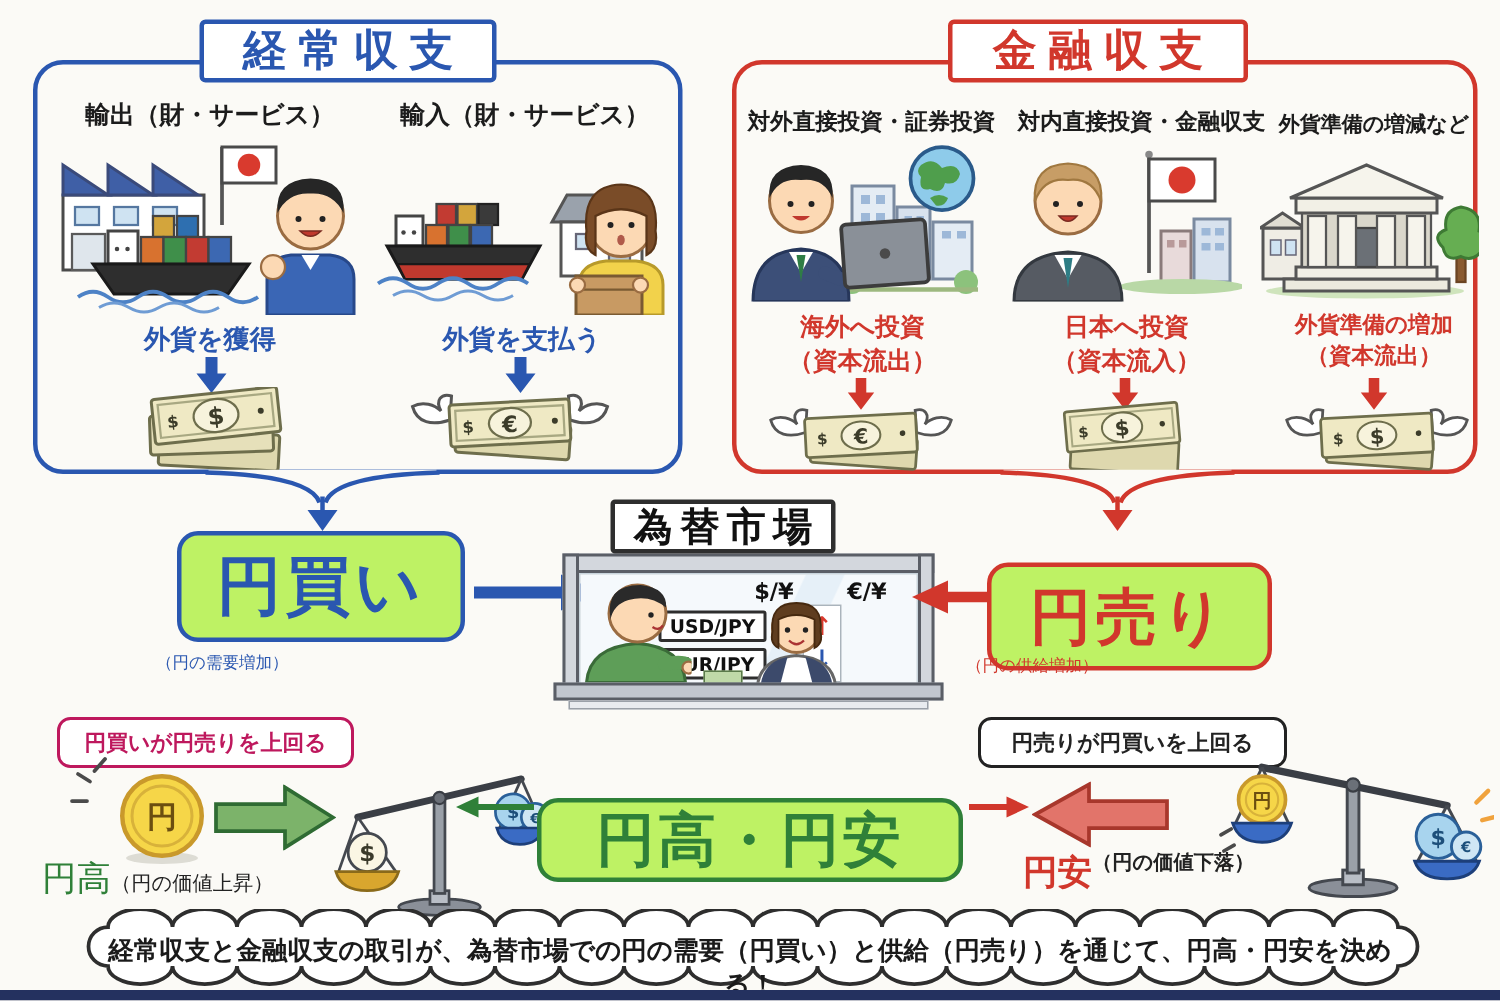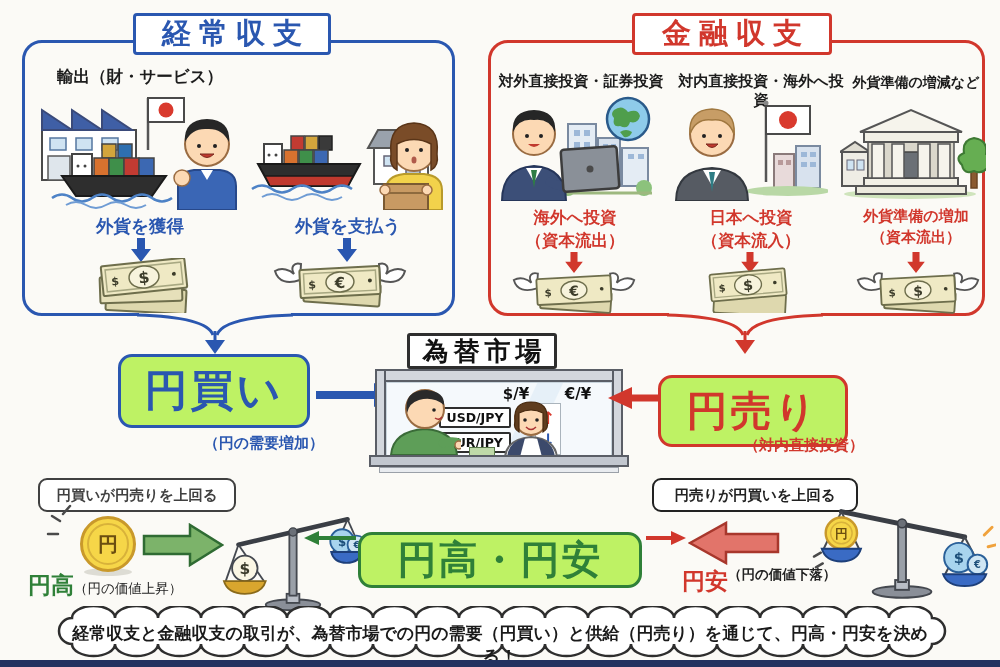--- a/index.html
+++ b/index.html
@@ -10,40 +10,41 @@
   .panel{border:3px solid;border-radius:20px;background:transparent}
   .tab{background:#fff;border:3px solid;border-radius:4px;font-weight:bold;color:#1c1c1c;font-size:29px;letter-spacing:8px;padding-left:8px}
   .blue{color:#2a57b0;border-color:#2a57b0}
   .red{color:#d1372c;border-color:#d1372c}
   .green{color:#2f8038;border-color:#2f8038}
   .collabel{font-weight:bold;color:#1c1c1c;text-align:center;font-size:16.5px}
   .collabel.small{font-size:14px}
   .result{font-weight:bold;text-align:center;font-size:17.5px}
   .action{font-weight:bold;text-align:center;font-size:16.5px;color:#d1372c;line-height:1.4}
   .bigbox{border:3.5px solid;border-radius:14px;background:#bef264;font-weight:bold}
-  .note{font-weight:bold;text-align:right;font-size:15px}
-  .condbox{border:2.5px solid;border-radius:9px;background:#fff;font-weight:bold;color:#404040;font-size:14.5px}
+  .note{font-weight:normal;text-align:left;font-size:11px}
+  .condbox{border:2.5px solid;border-radius:9px;background:#fff;font-weight:bold;color:#be185d;font-size:14.5px}
   .signbox{background:#fff;border:2px solid #2e2e2e;border-radius:2px;font-weight:bold;color:#111;font-size:12.5px}
   .frame{background:#d3d7dd;border:2px solid #5a5e66}
   svg text{font-family:"DejaVu Sans","Liberation Sans",sans-serif}
   .coin{border-radius:50%;background:#f6d648;border:3px solid #c9992b;font-weight:bold;color:#6b4e10;font-size:20px}
   .coin::before{content:"";position:absolute;inset:4px;border:2px solid #d8b23a;border-radius:50%}
   .coinshadow{border-radius:50%;background:#dddcd4}
   .bannertext{font-weight:bold;color:#1a1a1a;font-size:17px;text-align:center}
   .navybar{background:#24315f}
 </style>
 </head>
 <body>
 
 <div id="stage">
 
   <div class="ab panel blue" style="left:22px;top:40px;width:433px;height:276px"></div>
   <div class="ab tab blue ctr" style="left:133px;top:13px;width:198px;height:42px">経常収支</div>
 
   <div class="ab collabel" style="left:34px;top:66px;width:212px">輸出（財・サービス）</div>
+  <div class="ab collabel" style="left:248px;top:66px;width:204px">輸入（財・サービス）</div>
 
   <svg class="ab" style="left:36px;top:92px" width="205" height="118" viewBox="0 0 205 118">
     <g>
       <rect x="6" y="38" width="94" height="50" fill="#ffffff" stroke="#4a4a4a" stroke-width="2"></rect>
       <polygon points="6,38 6,18 36,38" fill="#3f5fa6" stroke="#3a4a7a" stroke-width="2"></polygon>
       <polygon points="36,38 36,18 66,38" fill="#3f5fa6" stroke="#3a4a7a" stroke-width="2"></polygon>
       <polygon points="66,38 66,18 96,38" fill="#3f5fa6" stroke="#3a4a7a" stroke-width="2"></polygon>
       <rect x="14" y="46" width="16" height="12" fill="#cfe3f2" stroke="#5577a0" stroke-width="1.5"></rect>
       <rect x="40" y="46" width="16" height="12" fill="#cfe3f2" stroke="#5577a0" stroke-width="1.5"></rect>
       <rect x="66" y="46" width="16" height="12" fill="#cfe3f2" stroke="#5577a0" stroke-width="1.5"></rect>
@@ -157,21 +158,21 @@
     <rect x="6" y="0" width="152" height="5" fill="#fbfaf6"></rect>
     <path d="M4 2 Q 74 4 80 22 M160 2 Q 90 4 84 22" fill="none" stroke="currentColor" stroke-width="3"></path>
     <line x1="82" y1="18" x2="82" y2="28" stroke="currentColor" stroke-width="3"></line>
     <polygon points="72,27 92,27 82,41" fill="currentColor"></polygon>
   </svg>
 
   <div class="ab panel red" style="left:488px;top:40px;width:497px;height:276px"></div>
   <div class="ab tab red ctr" style="left:632px;top:13px;width:200px;height:42px">金融収支</div>
 
   <div class="ab collabel" style="left:492px;top:72px;width:178px;font-size:15px">対外直接投資・証券投資</div>
-  <div class="ab collabel" style="left:672px;top:72px;width:178px;font-size:15px">対内直接投資・海外へ投資</div>
+  <div class="ab collabel" style="left:672px;top:72px;width:178px;font-size:15px">対内直接投資・金融収支</div>
   <div class="ab collabel small" style="left:850px;top:74px;width:132px">外貨準備の増減など</div>
 
   <svg class="ab" style="left:494px;top:96px" width="160" height="105" viewBox="0 0 160 105">
     <g>
       <rect x="74" y="28" width="28" height="62" fill="#e4ecf4" stroke="#7a8aa0" stroke-width="2"></rect>
       <rect x="104" y="42" width="22" height="48" fill="#d8e2ee" stroke="#7a8aa0" stroke-width="2"></rect>
       <rect x="128" y="52" width="26" height="38" fill="#e4ecf4" stroke="#7a8aa0" stroke-width="2"></rect>
       <rect x="80" y="34" width="6" height="6" fill="#9db8d8"></rect>
         <rect x="90" y="34" width="6" height="6" fill="#9db8d8"></rect>
       <rect x="80" y="46" width="6" height="6" fill="#9db8d8"></rect>
@@ -366,21 +367,21 @@
     <div class="ab frame" style="left:-14px;top:122px;width:260px;height:12px;background:#c2c7cf"></div>
     <div class="ab" style="left:-4px;top:134px;width:240px;height:6px;background:#e8ebef;border:1px solid #9aa0a8"></div>
   </div>
 
   <svg class="ab" style="left:606px;top:386px;color:#d1372c" width="56" height="24" viewBox="0 0 56 24">
     <line x1="24" y1="12" x2="54" y2="12" stroke="currentColor" stroke-width="7"></line>
     <polygon points="26,1 26,23 2,12" fill="currentColor"></polygon>
   </svg>
 
   <div class="ab bigbox red ctr" style="left:658px;top:375px;width:190px;height:72px;font-size:41px;letter-spacing:3px">円売り</div>
-  <div class="ab note red" style="left:644px;top:436px;width:220px">（対内直接投資）</div>
+  <div class="ab note red" style="left:644px;top:436px;width:220px">（円の供給増加）</div>
 
   <div class="ab condbox green ctr" style="left:38px;top:478px;width:198px;height:34px">円買いが円売りを上回る</div>
   <div class="ab condbox red ctr" style="left:652px;top:478px;width:206px;height:34px;color:#222">円売りが円買いを上回る</div>
 
   <svg class="ab" style="left:44px;top:504px" width="36" height="42" viewBox="0 0 36 42">
     <g stroke="#4a4a4a" stroke-width="2.5" stroke-linecap="round">
       <line x1="26" y1="2" x2="19" y2="10"></line>
       <line x1="8" y1="12" x2="16" y2="17"></line>
       <line x1="4" y1="30" x2="14" y2="30"></line>
     </g>
@@ -451,21 +452,21 @@
     <circle cx="169" cy="92" r="10" fill="#cfe6f4" stroke="#2a6099" stroke-width="2"></circle>
     <text x="169" y="96" font-size="10" font-weight="bold" fill="#1d4f7a" text-anchor="middle">€</text>
     <path d="M134 102 L178 102 Q174 114 156 114 Q138 114 134 102 Z" fill="#3a6bc4" stroke="#1d3f7a" stroke-width="2"></path>
     <g stroke="#f0a23c" stroke-width="3" stroke-linecap="round">
       <line x1="176" y1="62" x2="184" y2="54"></line>
         <line x1="180" y1="74" x2="188" y2="72"></line>
     </g>
   </svg>
 
   <div class="ab" style="left:28px;top:570px;width:240px;display:flex;align-items:baseline">
-    <span style="color:#2f8038;font-weight:bold;font-size:23px">円高</span>
+    <span style="color:#2f8038;font-weight:normal;font-size:23px">円高</span>
     <span style="color:#222;font-weight:normal;font-size:13.5px">（円の価値上昇）</span>
   </div>
   <div class="ab" style="left:682px;top:566px;width:240px;display:flex;align-items:flex-start">
     <span style="color:#d1372c;font-weight:bold;font-size:23px">円安</span>
     <span style="color:#222;font-weight:bold;font-size:13.5px">（円の価値下落）</span>
   </div>
 
   <div class="ab" style="left:52px;top:606px;width:896px;height:52px">
     <svg class="ab" style="left:0;top:0" width="896" height="52" viewBox="0 0 896 52">
       <path d="M20,12 a21.5,12 0 0 1 43,0 a21.5,12 0 0 1 43,0 a21.5,12 0 0 1 43,0 a21.5,12 0 0 1 43,0 a21.5,12 0 0 1 43,0 a21.5,12 0 0 1 43,0 a21.5,12 0 0 1 43,0 a21.5,12 0 0 1 43,0 a21.5,12 0 0 1 43,0 a21.5,12 0 0 1 43,0 a21.5,12 0 0 1 43,0 a21.5,12 0 0 1 43,0 a21.5,12 0 0 1 43,0 a21.5,12 0 0 1 43,0 a21.5,12 0 0 1 43,0 a21.5,12 0 0 1 43,0 a21.5,12 0 0 1 43,0 a21.5,12 0 0 1 43,0 a21.5,12 0 0 1 43,0 a21.5,12 0 0 1 43,0 a13,13 0 0 1 0,26 a21.5,12 0 0 1 -43,0 a21.5,12 0 0 1 -43,0 a21.5,12 0 0 1 -43,0 a21.5,12 0 0 1 -43,0 a21.5,12 0 0 1 -43,0 a21.5,12 0 0 1 -43,0 a21.5,12 0 0 1 -43,0 a21.5,12 0 0 1 -43,0 a21.5,12 0 0 1 -43,0 a21.5,12 0 0 1 -43,0 a21.5,12 0 0 1 -43,0 a21.5,12 0 0 1 -43,0 a21.5,12 0 0 1 -43,0 a21.5,12 0 0 1 -43,0 a21.5,12 0 0 1 -43,0 a21.5,12 0 0 1 -43,0 a21.5,12 0 0 1 -43,0 a21.5,12 0 0 1 -43,0 a21.5,12 0 0 1 -43,0 a21.5,12 0 0 1 -43,0 a13,13 0 0 1 0,-26 Z" fill="#ffffff" stroke="#2e2e2e" stroke-width="2.5"></path>

